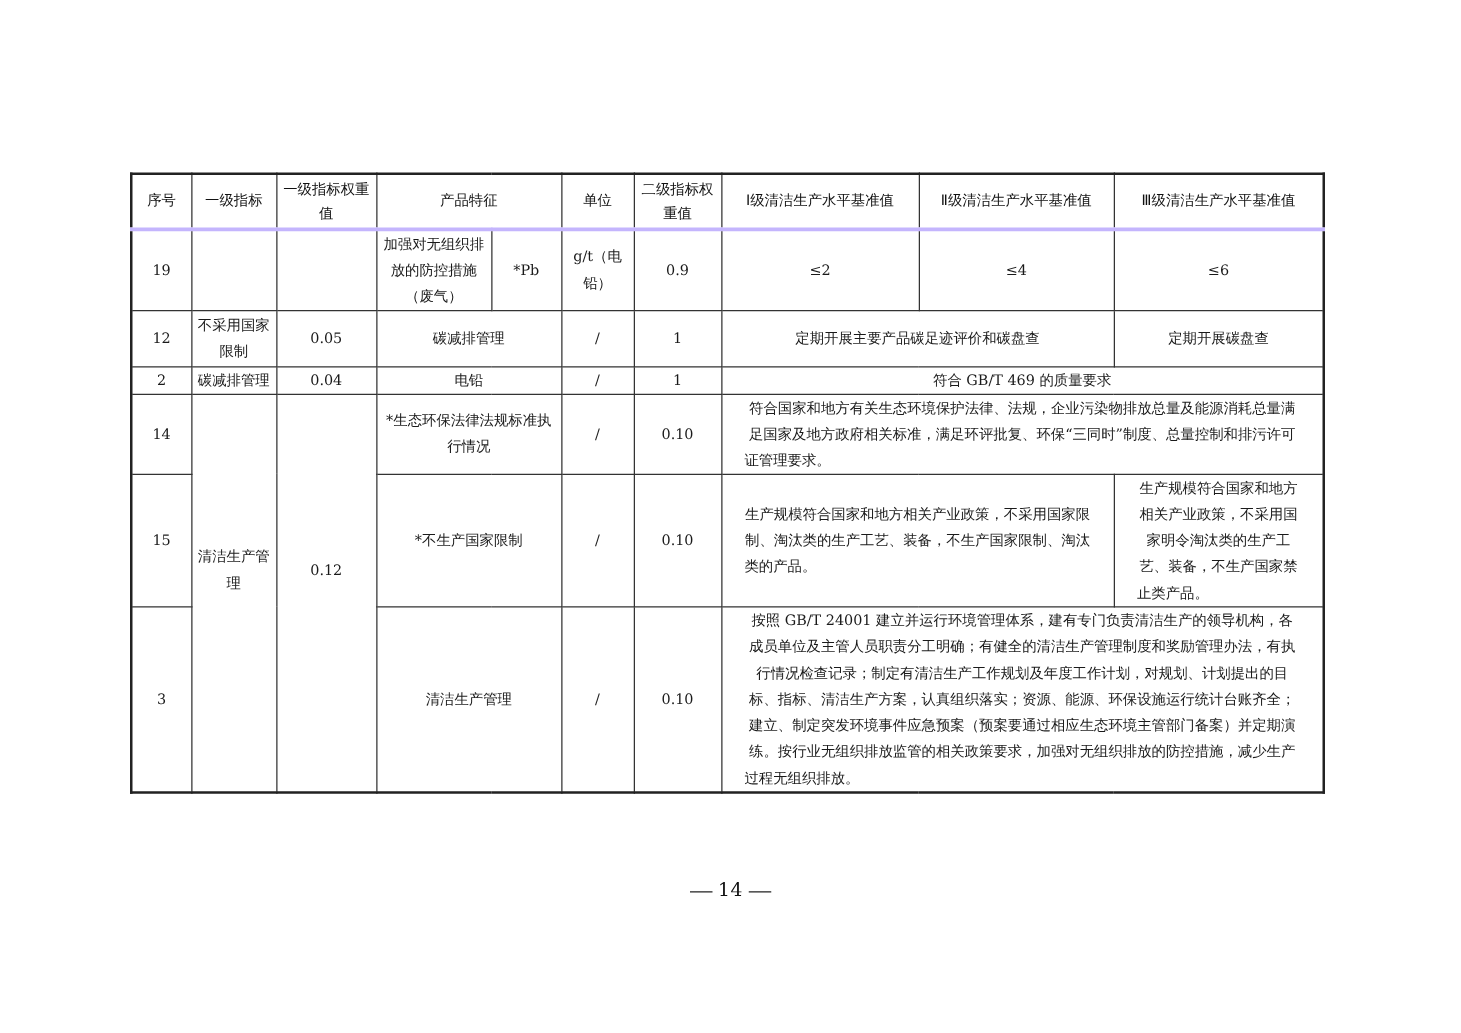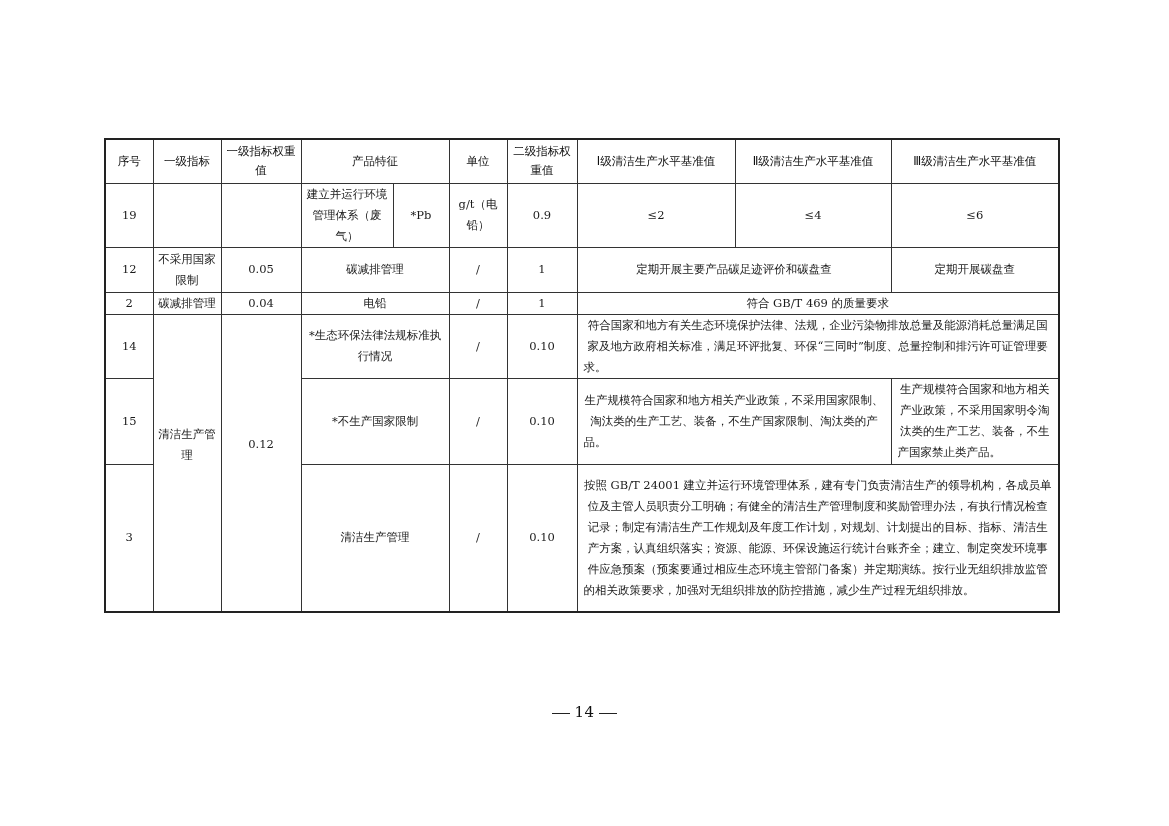--- a/index.html
+++ b/index.html
@@ -40,26 +40,26 @@
       font-weight: normal;
       overflow: hidden;
     }
     table.std th {
       font-family: "DejaVu Sans", "Liberation Sans", sans-serif;
       font-size: 11.5px;
       line-height: 19px;
       color: #111;
     }
     table.std thead tr {
-      border-bottom: 1px solid #c4b5fd;
+      border-bottom: 3px solid #c4b5fd;
     }
     td.left {
       text-align: center;
       text-align-last: left;
-      padding: 0 6px !important;
+      padding: 0 18px !important;
       line-height: 21px;
     }
     .cat-text {
       display: block;
       position: relative;
       top: -18px;
     }
     .footer {
       position: absolute;
       left: 0;
@@ -109,21 +109,21 @@
         <th>Ⅱ级清洁生产水平基准值</th>
         <th>Ⅲ级清洁生产水平基准值</th>
       </tr>
     </thead>
     <tbody>
 
       <tr style="height:63px">
         <td>19</td>
         <td></td>
         <td></td>
-        <td>建立并运行环境管理体系（废气）</td>
+        <td>加强对无组织排放的防控措施（废气）</td>
         <td>*Pb</td>
         <td>g/t（电铅）</td>
         <td>0.9</td>
         <td>≤2</td>
         <td>≤4</td>
         <td>≤6</td>
       </tr>
 
       <tr style="height:45px">
         <td>12</td>

